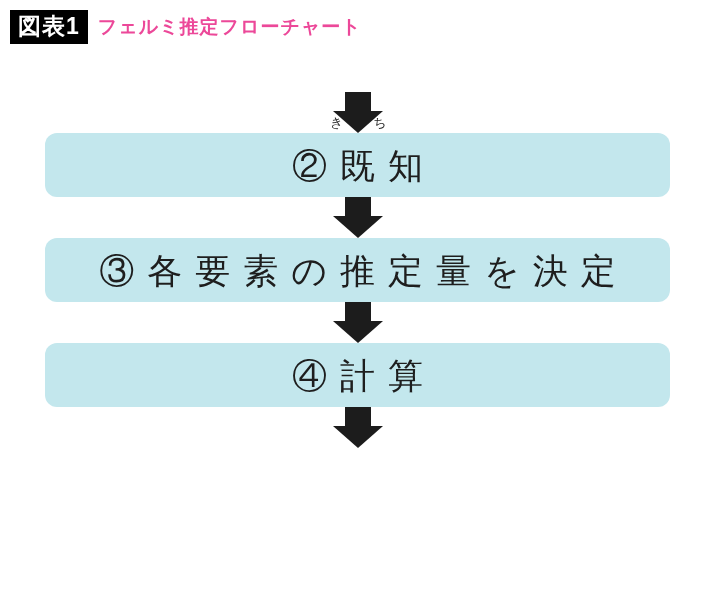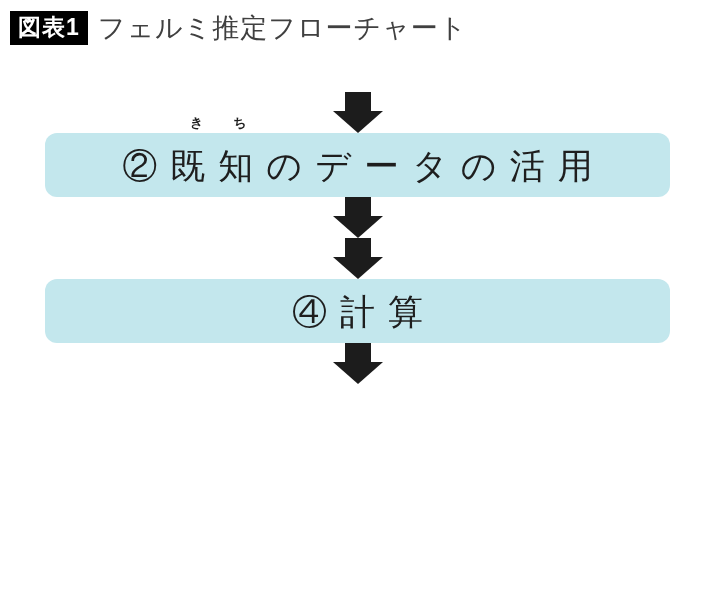--- a/index.html
+++ b/index.html
@@ -27,23 +27,23 @@
     background: var(--badge-bg, #000000);
     color: var(--badge-text, #ffffff);
     font-size: 23px;
     font-weight: 700;
     line-height: 1;
     padding: 5px 8px 6px 8px;
     letter-spacing: 1px;
     white-space: nowrap;
   }
   .page-title {
-    font-size: 27px;
-    font-weight: 400;
-    color: #404040;
+    font-size: 19px;
+    font-weight: 700;
+    color: #ec4899;
     letter-spacing: 1px;
     white-space: nowrap;
   }
   .flow {
     position: absolute;
     top: 92px;
     left: 45px;
     width: 625px;
   }
   .flow-box {
@@ -85,23 +85,23 @@
   }
   .ruby-wrap {
     position: relative;
     display: inline;
   }
   .furigana {
     position: absolute;
     top: -30px;
     left: -40px;
     right: -40px;
-    text-align: center;
+    text-align: left;
     font-size: 13px;
-    font-weight: 700;
+    font-weight: 400;
     letter-spacing: 30px;
     text-indent: 30px;
     line-height: 1;
     color: var(--text-color, #1e1e1e);
     white-space: nowrap;
   }
 </style>
 </head>
 <body>
 
@@ -114,28 +114,31 @@
 
   <div class="flow">
 
 
     <div class="arrow">
       <div class="arrow-stem"></div>
       <div class="arrow-head"></div>
     </div>
 
     <div class="flow-box">
-      <span class="step-text"><span>②</span><span class="ruby-wrap"><span>既知</span><span class="furigana">きち</span></span><span>のデータの活用</span></span>
+      <span class="step-text"><span>②</span><span class="ruby-wrap"><span>既知</span><span class="furigana">きち</span></span></span>
     </div>
 
     <div class="arrow">
       <div class="arrow-stem"></div>
       <div class="arrow-head"></div>
     </div>
 
+    <div class="flow-box">
+      <span class="step-text">③各要素の推定量を決定</span>
+    </div>
 
     <div class="arrow">
       <div class="arrow-stem"></div>
       <div class="arrow-head"></div>
     </div>
 
     <div class="flow-box">
       <span class="step-text">④計算</span>
     </div>
 

